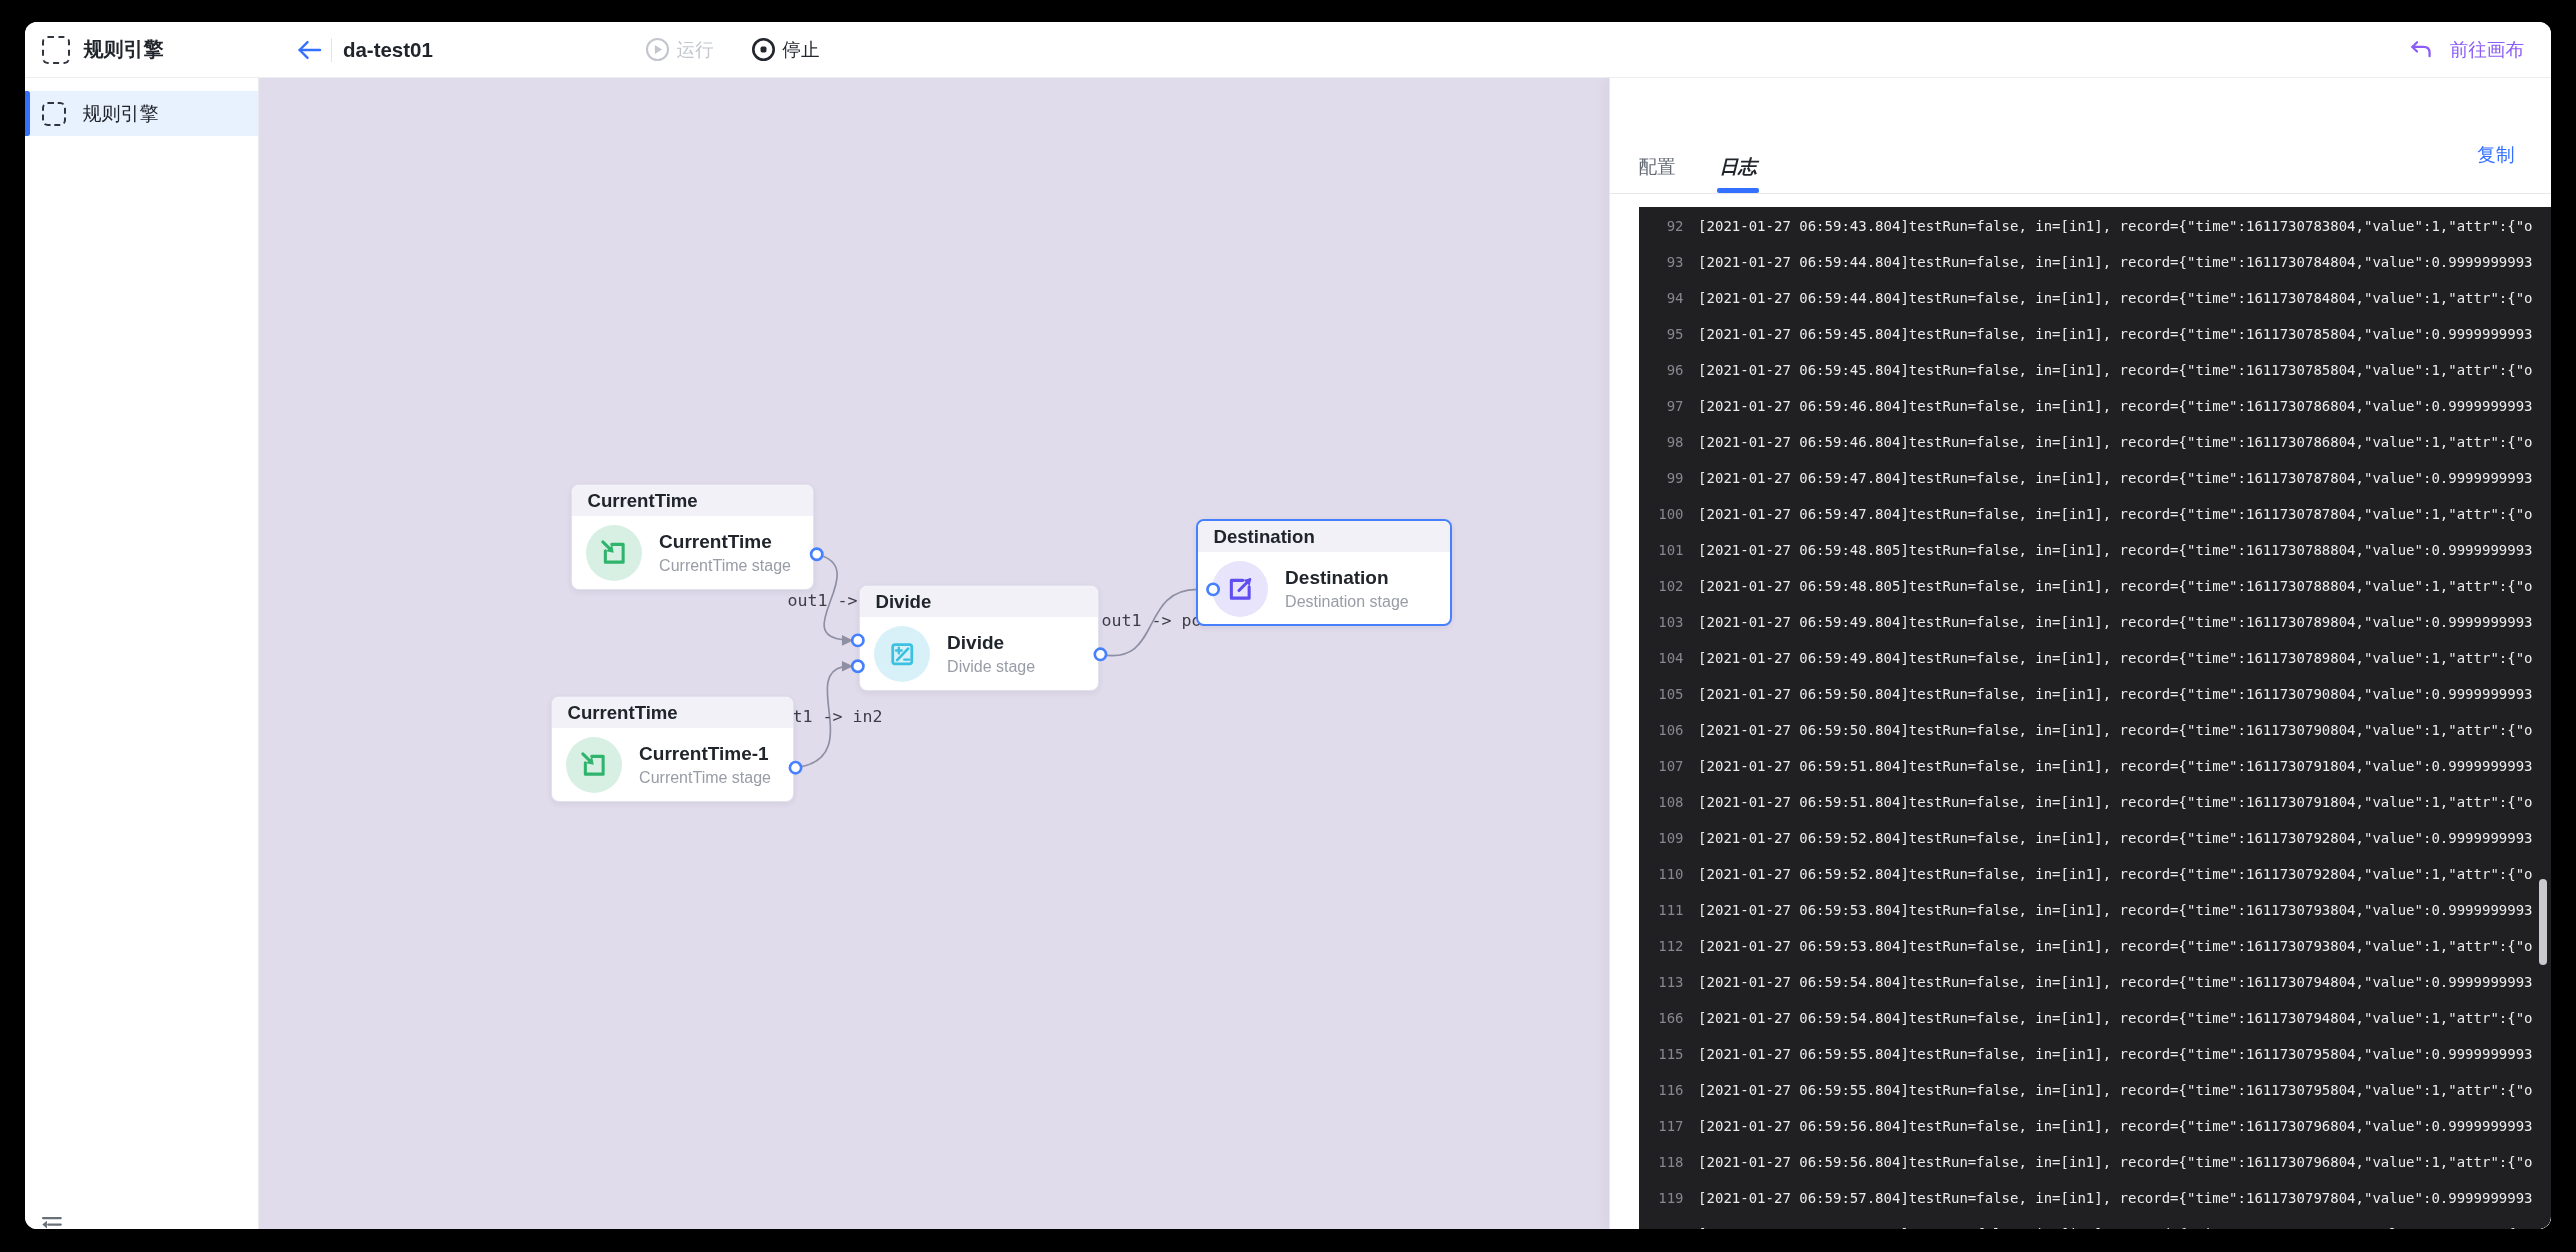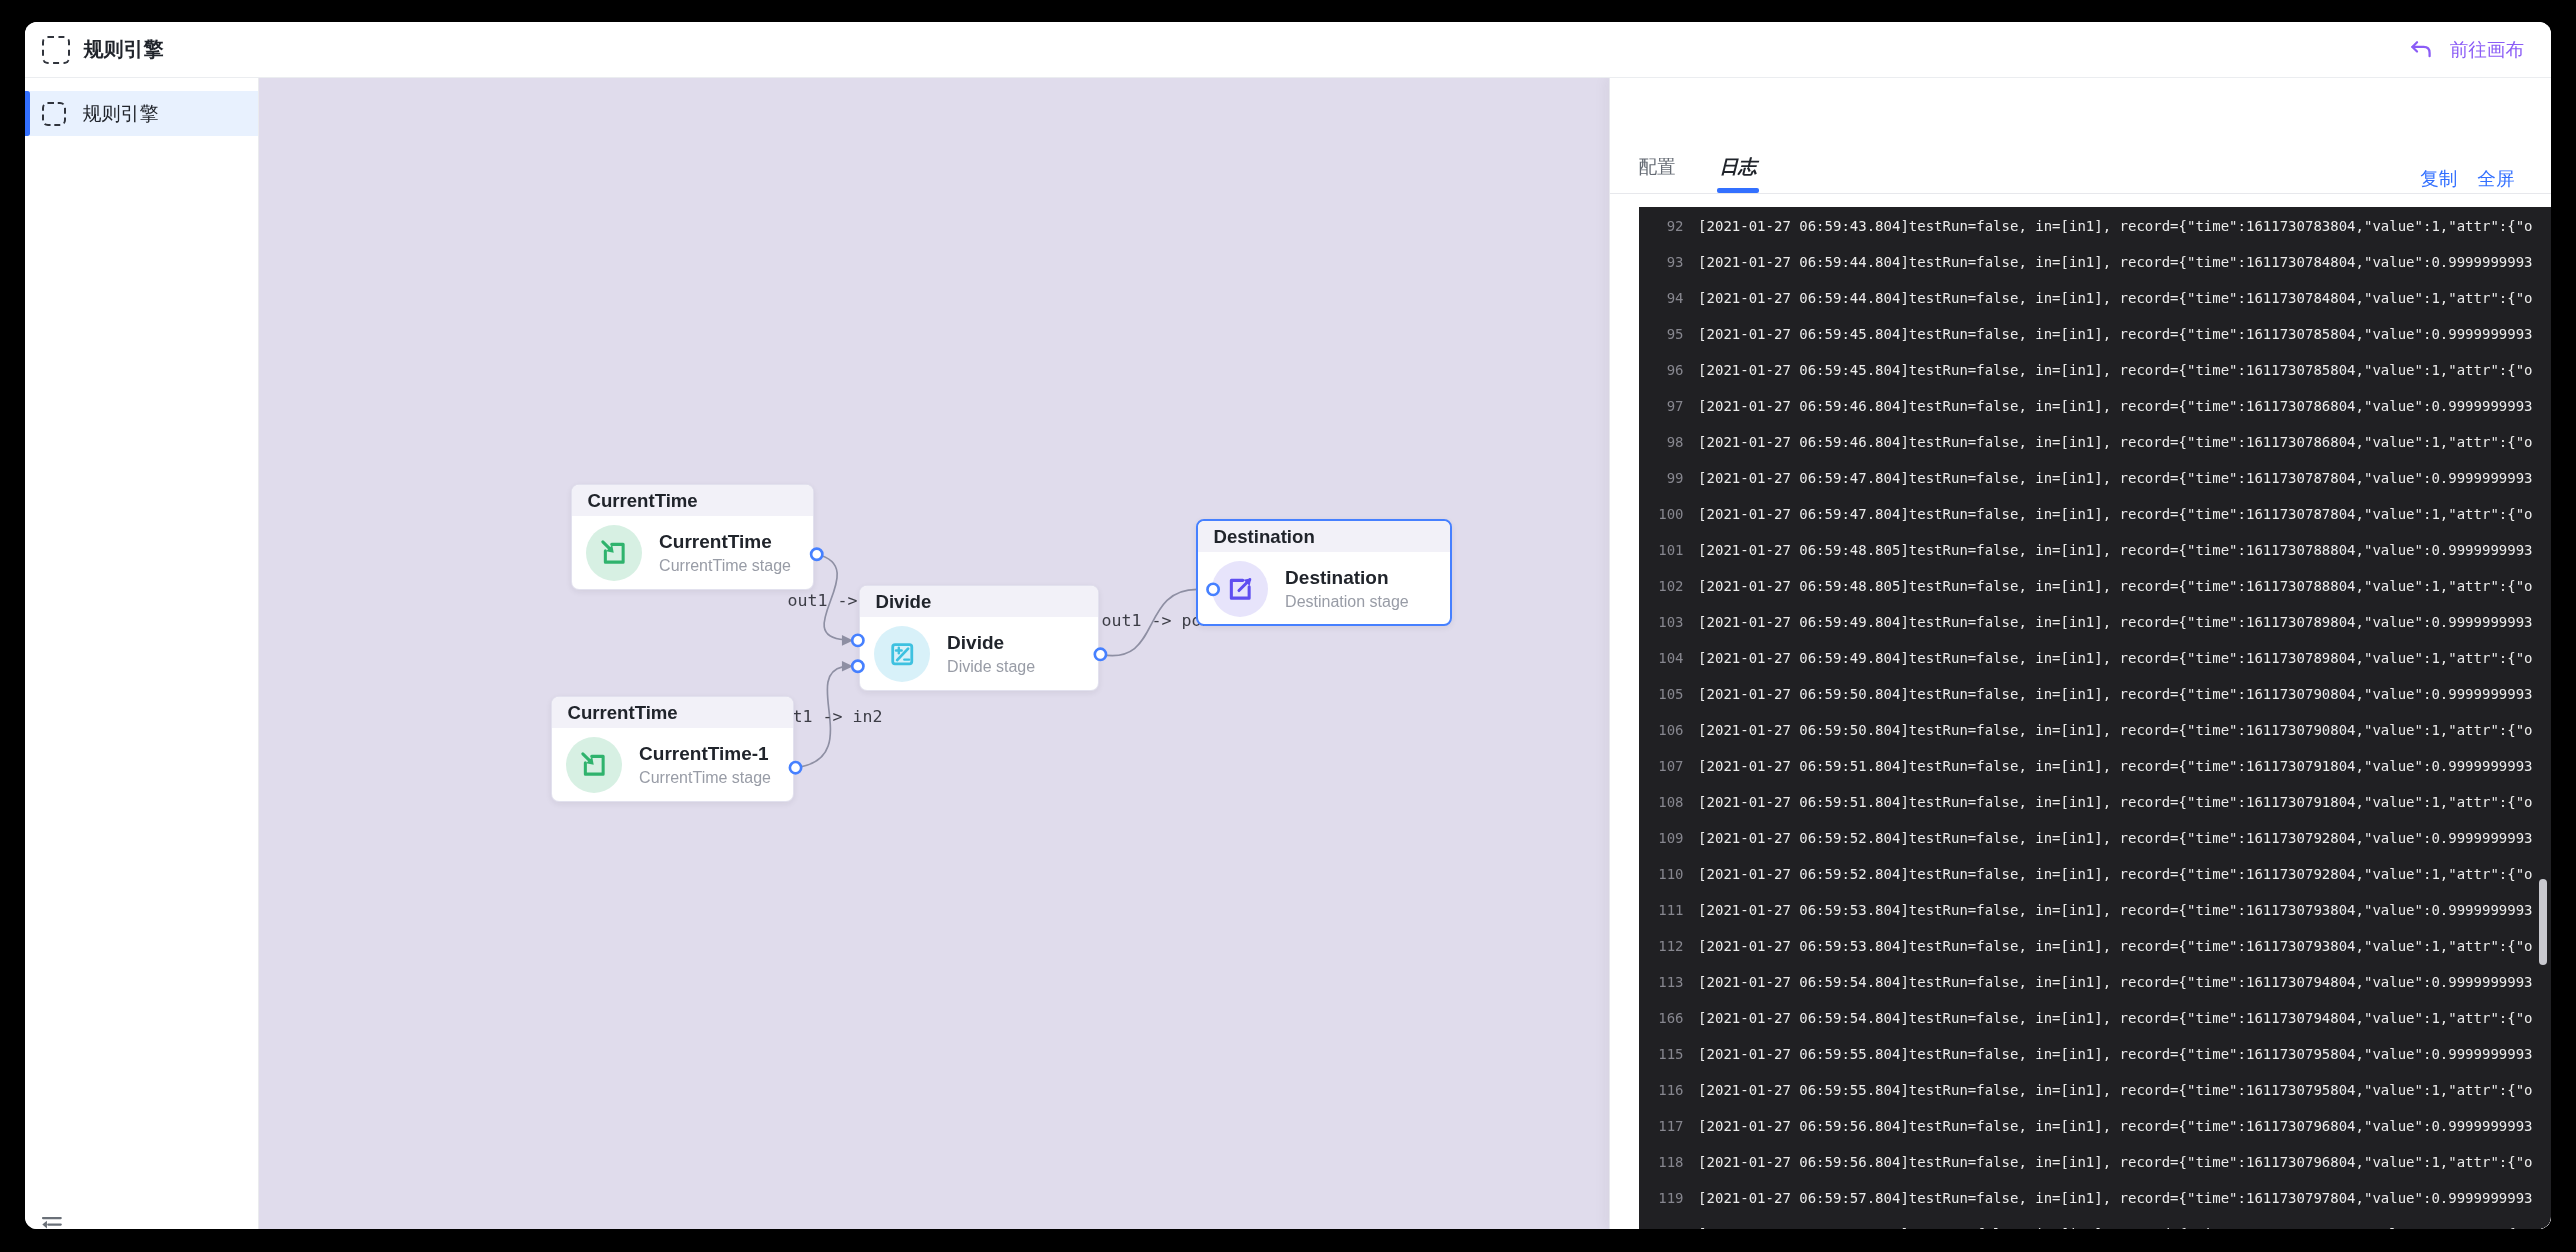--- a/index.html
+++ b/index.html
@@ -60,21 +60,21 @@
   .panel-title { margin-left:36px; font-size:18.6px; color:#20242b; }
   .panel-collapse { position:absolute; right:14.6px; top:18.6px; width:26.5px; height:26.5px; display:flex;
                     align-items:center; justify-content:center; cursor:pointer; color:#666d78; }
   .panel-tabs { position:absolute; left:0; top:64px; width:100%; height:52px; background:#fff;
                 border-bottom:1.3px solid #e7e8ec; }
   .tab { position:absolute; top:0; height:50px; display:flex; align-items:center; font-size:18.6px;
          color:#646a73; cursor:pointer; }
   .tab.active { color:#20242b; font-weight:600;font-style:italic; }
   .tab-配置 { left:29px; } .tab-日志 { left:110px; }
   .tab-underline { position:absolute; left:107px; bottom:0; width:42px; height:4.6px; background:#3370ff; border-radius:2px; }
-  .panel-links { position:absolute; right:36px; top:0; height:50px; display:flex; align-items:flex-end; gap:20px; }
+  .panel-links { position:absolute; right:36px; top:0; height:50px; display:flex; align-items:center; gap:35px;flex-direction:column; }
   .panel-links span { font-size:18.6px; color:#3370ff; cursor:pointer; }
 
   
   .console { position:absolute; left:29px; top:129px; right:0; bottom:0; background:#202023;
              border-bottom-right-radius:12px; overflow:hidden; padding-top:1.3px; }
   .log-row { height:36px; display:flex; align-items:center; white-space:pre;
              font-family:"DejaVu Sans Mono", monospace; font-size:14px; }
   .log-num { width:45px; text-align:right; color:#87878f; flex:0 0 auto; }
   .log-text { margin-left:14.6px; color:#ececec; overflow:hidden; flex:1; }
   .scroll-thumb { position:absolute; right:3.3px; top:801px; width:8.6px; height:86px;
@@ -245,20 +245,46 @@
         <path d="M9 10 L2 16 L9 22 Z" fill="currentColor"></path>
       </svg>
     </div>
   </div>
 
   <div class="header">
     <div class="logo-zone">
       <div class="dashed-sq"></div>
       <div class="logo-text">规则引擎</div>
     </div>
+    <div class="toolbar">
+      <div class="back-btn">
+        <svg width="25" height="20" viewBox="0 0 38 30">
+          <g stroke="#3370ff" stroke-width="3.6" fill="none" stroke-linecap="round" stroke-linejoin="round">
+            <path d="M16 3 L4 15 L16 27"></path>
+              <line x1="4" y1="15" x2="35" y2="15"></line>
+          </g>
+        </svg>
+      </div>
+      <div class="tb-divider"></div>
+      <div class="flow-name">da-test01</div>
+      <div class="tb-btn tb-run">
+        <svg width="25" height="25" viewBox="0 0 38 38">
+          <circle cx="19" cy="19" r="16" fill="none" stroke="currentColor" stroke-width="3.2"></circle>
+          <path d="M15 12 L26 19 L15 26 Z" fill="currentColor"></path>
+        </svg>
+        <span>运行</span>
+      </div>
+      <div class="tb-btn tb-stop">
+        <svg width="25" height="25" viewBox="0 0 38 38">
+          <circle cx="19" cy="19" r="15.5" fill="none" stroke="currentColor" stroke-width="4"></circle>
+          <rect x="14.5" y="14.5" width="9" height="9" rx="2.5" fill="currentColor"></rect>
+        </svg>
+        <span>停止</span>
+      </div>
+    </div>
     <div class="goto-canvas">
       <svg width="24" height="22.5" viewBox="0 0 36 34">
         <g stroke="currentColor" stroke-width="3.4" fill="none" stroke-linecap="round" stroke-linejoin="round">
           <path d="M12 5 L5 12 L12 19"></path>
           <path d="M5 12 H22 C28.5 12 31 16.5 31 21 V26"></path>
         </g>
       </svg>
       <span>前往画布</span>
     </div>
   </div>

